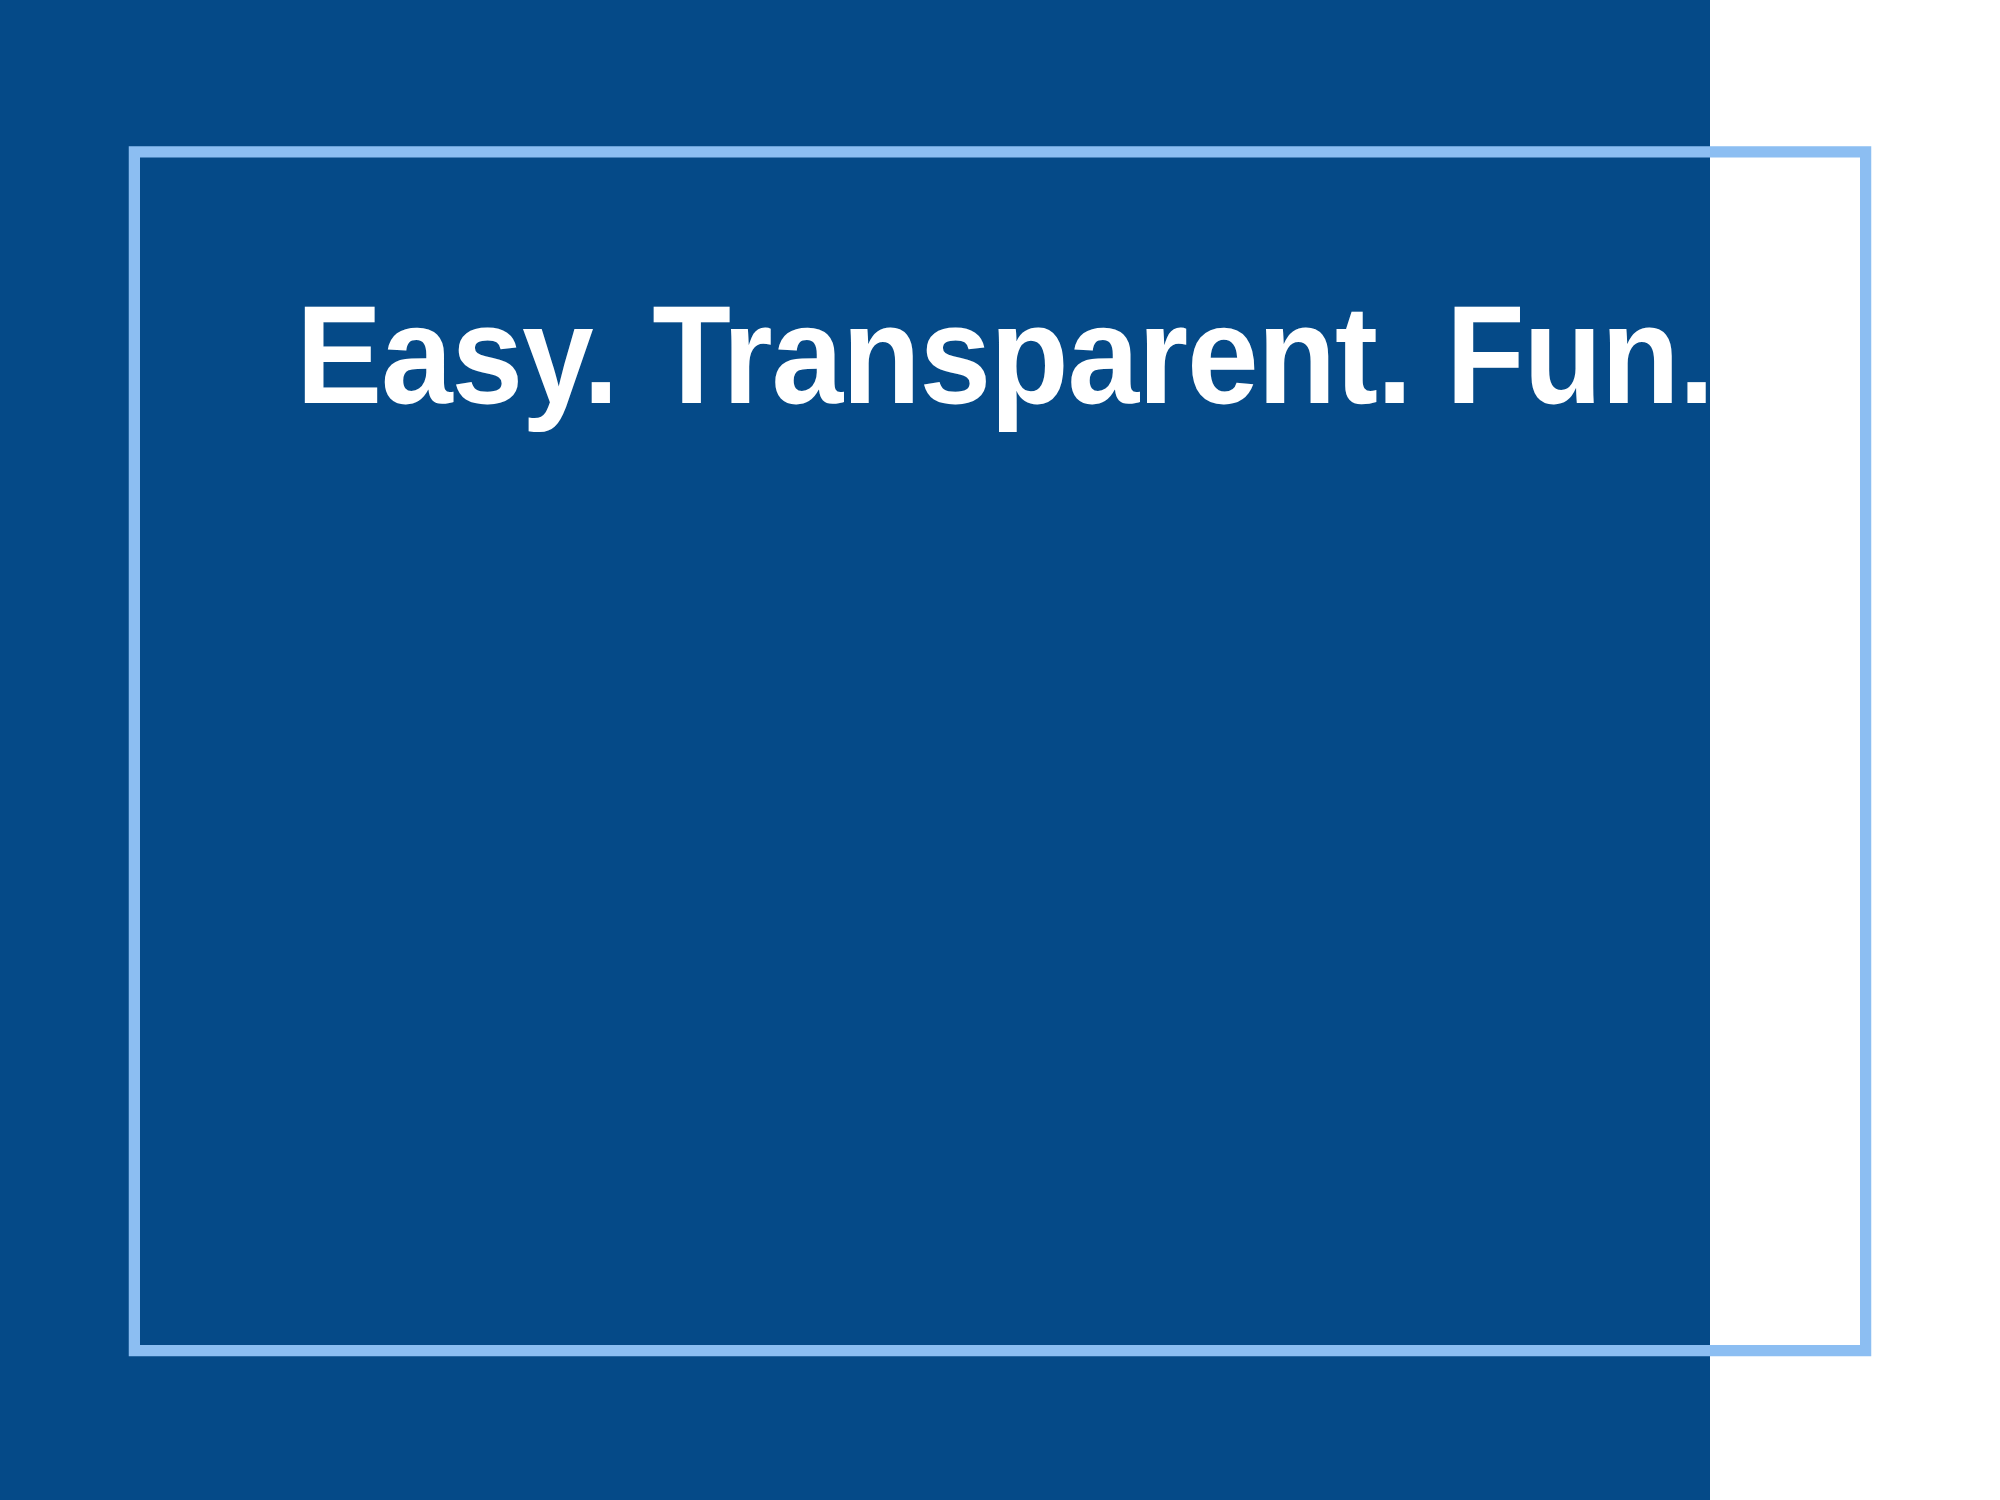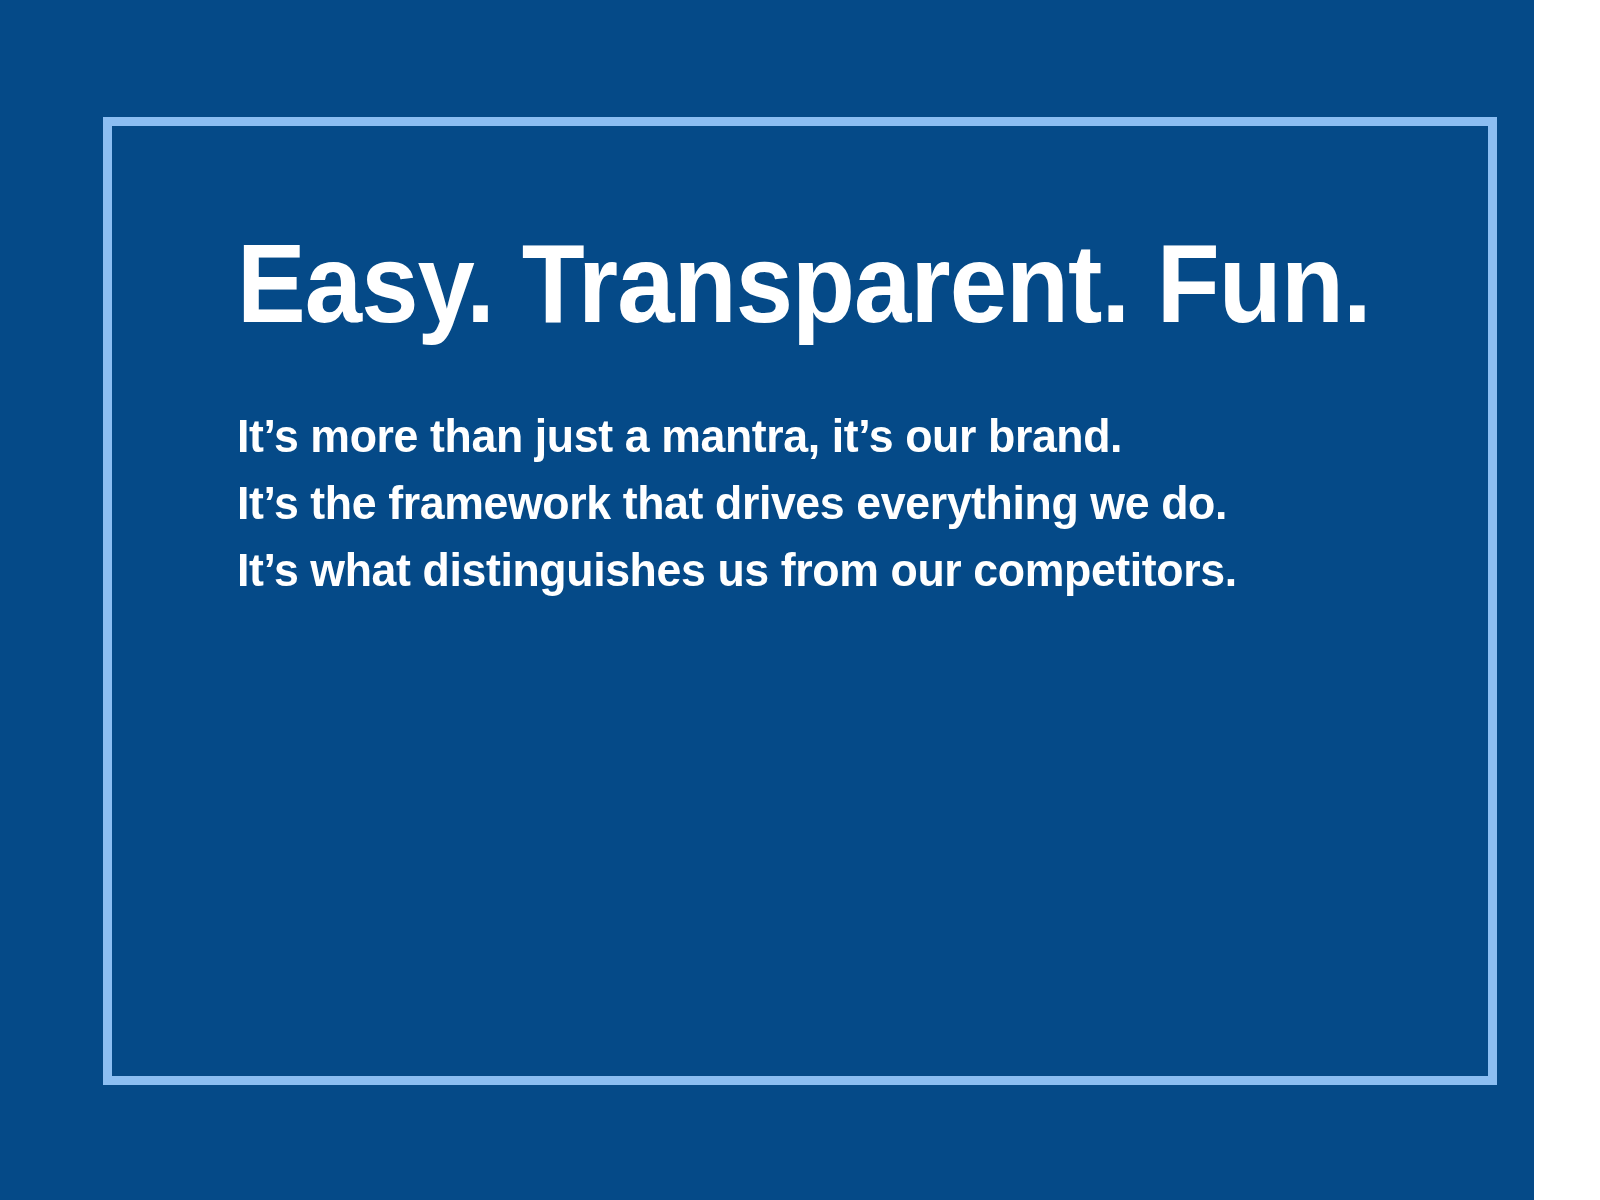--- a/index.html
+++ b/index.html
@@ -9,21 +9,21 @@
   }
   body {
     width: 1600px;
     height: 1200px;
     overflow: hidden;
     font-family: "Liberation Sans", "DejaVu Sans", sans-serif;
   }
 
   #slide {
     position: relative;
-    width: 1534px;
+    width: 1368px;
     height: 1200px;
     background: #054A88;
     box-sizing: border-box;
   }
 
   
   #frame {
     position: absolute;
     left: 103px;
     top: 117px;
@@ -104,21 +104,16 @@
 <body>
 
 <div id="slide" style="background: rgb(5, 74, 136);">
 
   <div id="frame" style="border-color: rgb(140, 190, 242);"></div>
 
   <div id="content" style="color: rgb(255, 255, 255);">
 
     <div class="headline">Easy. Transparent. Fun.</div>
 
-    <div class="intro-block">
-      <div class="intro-line">It’s more than just a mantra, it’s our brand.</div>
-      <div class="intro-line">It’s the framework that drives everything we do.</div>
-      <div class="intro-line">It’s what distinguishes us from our competitors.</div>
-    </div>
 
 
   </div>
 </div>
 
 </body></html>

